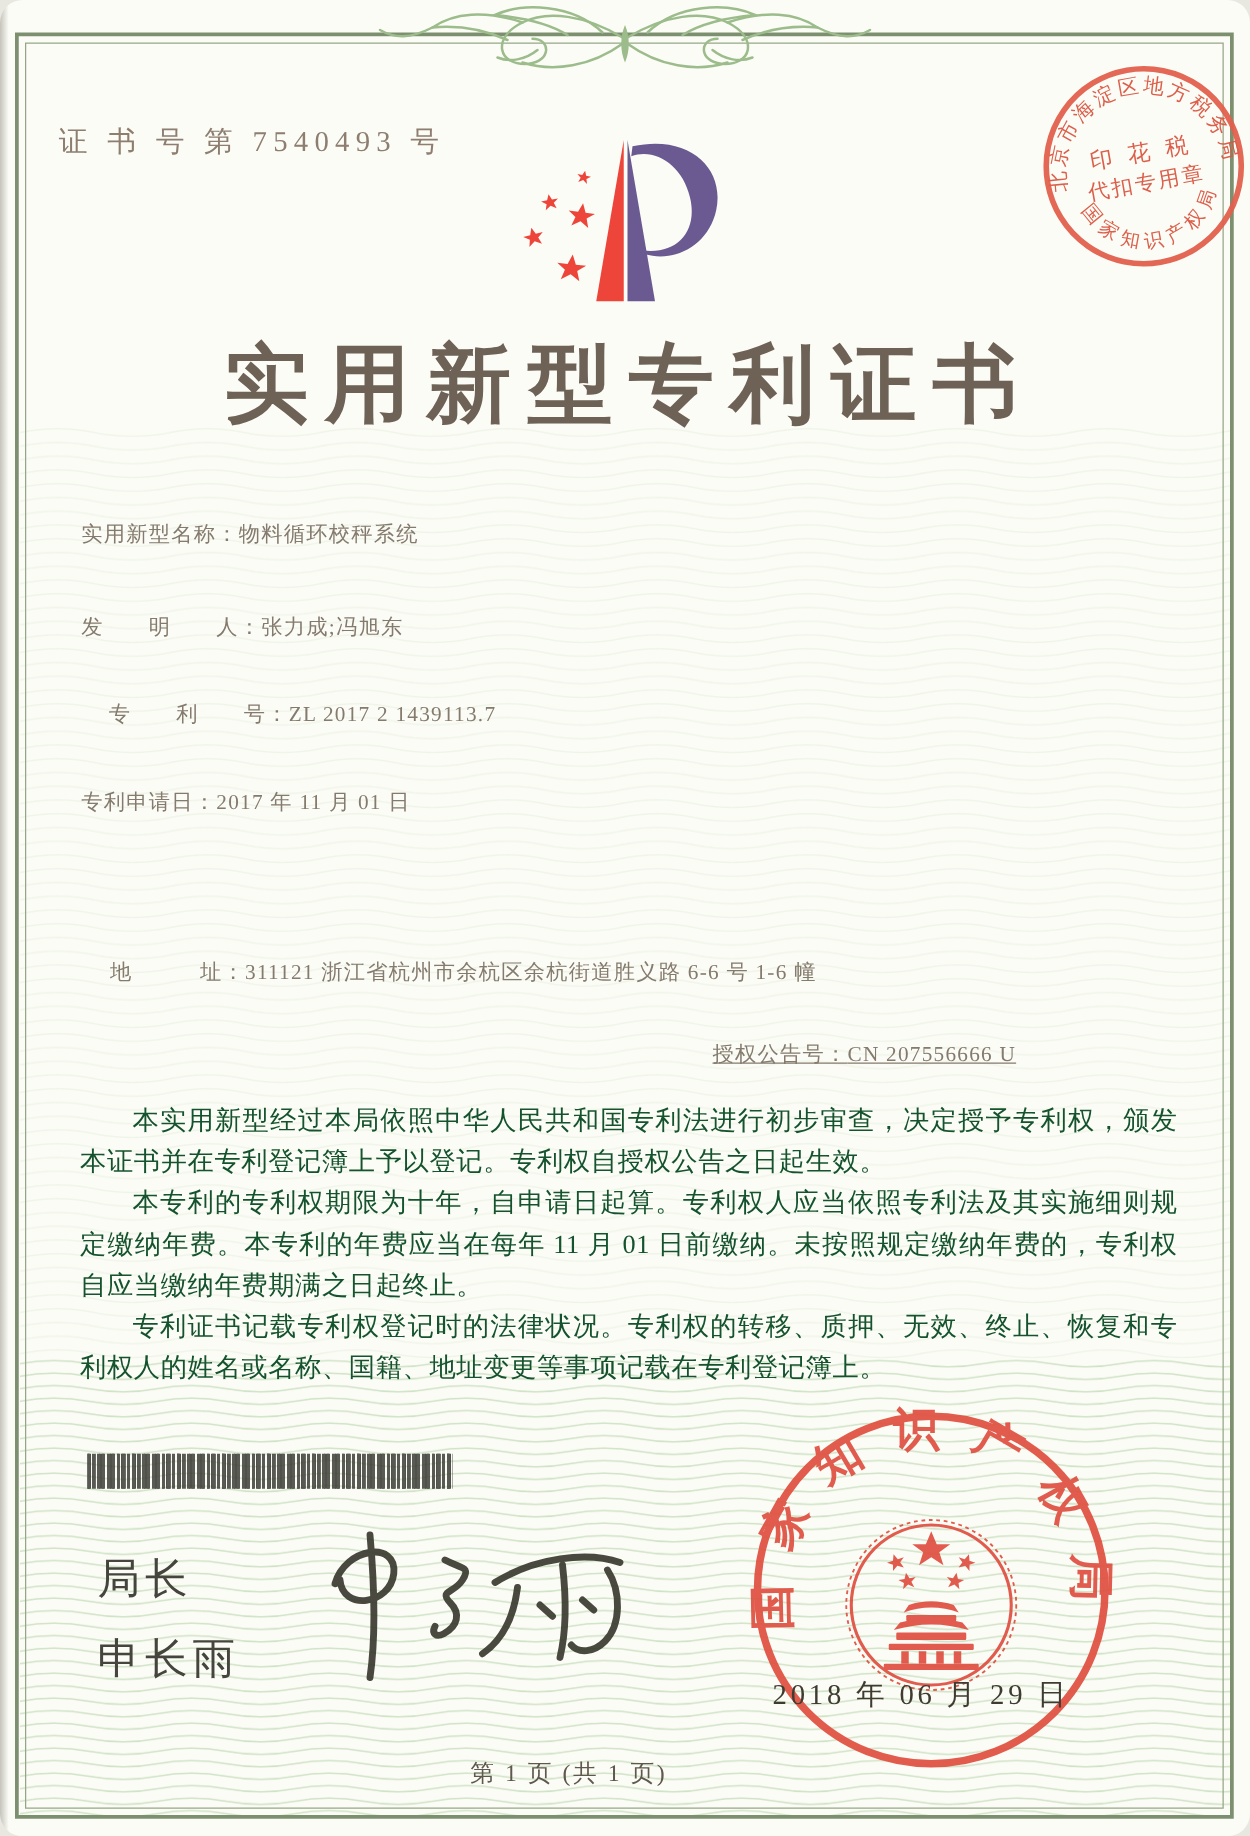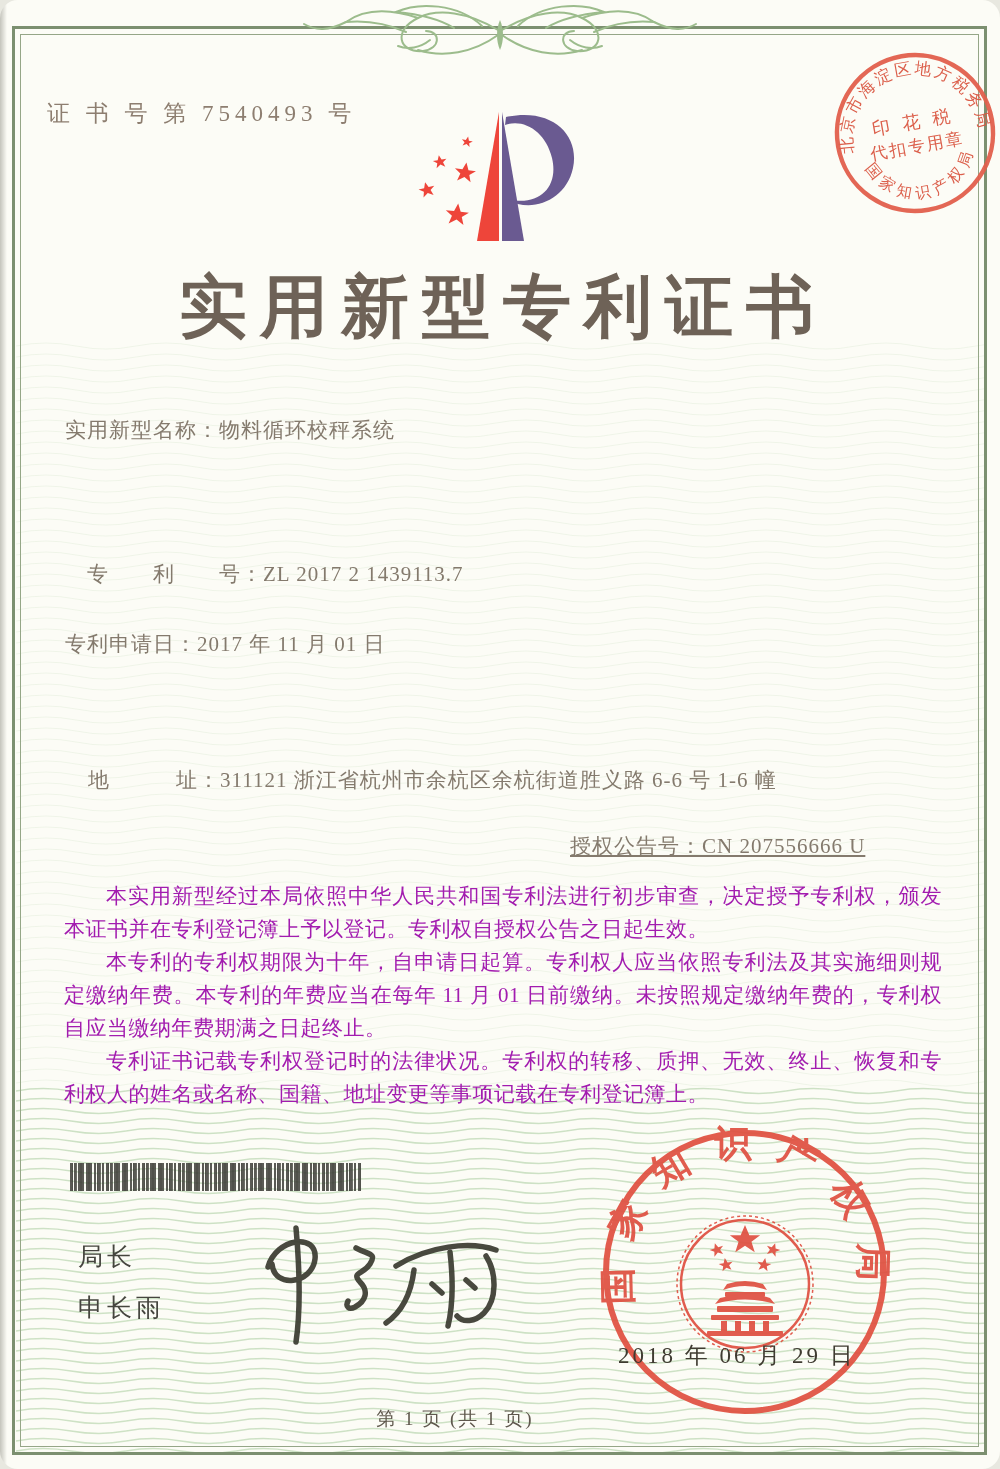--- a/index.html
+++ b/index.html
@@ -12,33 +12,33 @@
   .waves.low{top:1086px;height:366px;opacity:.9;}
   .border-outer{position:absolute;left:12px;top:26px;right:13px;bottom:14px;
         border:3.5px solid #7c9070;z-index:1;}
   .border-inner{position:absolute;left:20px;top:34px;right:21px;bottom:22px;
         border:1px solid #95a687;z-index:1;}
   .flourish{position:absolute;left:50%;top:0;transform:translateX(-50%);z-index:2;}
   .cert-no{position:absolute;left:47px;top:98px;font-size:23px;letter-spacing:5px;color:#8d7e70;z-index:3;}
   .logo{position:absolute;left:400px;top:95px;z-index:3;}
   .doc-title{position:absolute;left:0;width:100%;top:262px;text-align:center;font-size:68px;
         font-weight:700;letter-spacing:13px;padding-left:6px;box-sizing:border-box;color:#6e6257;z-index:3;}
-  .field{position:absolute;left:65px;font-size:21px;letter-spacing:1px;color:#847a6d;z-index:3;white-space:nowrap;}
+  .field{position:absolute;left:65px;font-size:17px;letter-spacing:1px;color:#847a6d;z-index:3;white-space:nowrap;}
   .f1{top:416px;} .f2{top:490px;} .f3{top:560px;margin-left:22px;} .f4{top:630px;}
   .f5{top:700px;} .f6{top:766px;margin-left:23px;} .f7{top:832px;} .f8{top:832px;left:570px;text-decoration:underline;}
   .paras{position:absolute;left:64px;right:58px;top:880px;z-index:3;}
   .paras p{margin:0;font-size:21px;line-height:33px;text-indent:2em;text-align:justify;
-        color:#a21caf;letter-spacing:.5px;}
+        color:#14532d;letter-spacing:.5px;}
   .barcode{position:absolute;left:70px;top:1163px;width:292px;height:28px;z-index:3;opacity:.88;
         background-image:
           repeating-linear-gradient(90deg,#44443e 0 2px,transparent 2px 4px),
           repeating-linear-gradient(90deg,#3a3a34 0 3px,transparent 3px 9px),
           repeating-linear-gradient(90deg,rgba(60,60,54,.85) 0 1px,transparent 1px 6px);}
   .director{position:absolute;left:78px;top:1240px;z-index:3;
-        font-family:"Liberation Sans","DejaVu Sans",sans-serif;color:#45453e;font-size:25px;letter-spacing:4px;}
+        font-family:"Liberation Sans","DejaVu Sans",sans-serif;color:#45453e;font-size:34px;letter-spacing:4px;}
   .director div{margin-bottom:18px;}
   .signature{position:absolute;left:238px;top:1212px;z-index:4;}
   .seal{position:absolute;left:595px;top:1122px;z-index:4;opacity:.92;}
   .seal-date{position:absolute;left:618px;top:1340px;z-index:5;font-size:23px;letter-spacing:3px;
         color:#3f3b31;white-space:nowrap;}
   .tax-stamp{position:absolute;left:815px;top:33px;z-index:4;transform:rotate(-10deg);opacity:.95;}
   .footer-page{position:absolute;left:0;width:100%;top:1406px;text-align:center;
         font-size:19px;letter-spacing:2px;color:#5f584d;z-index:3;transform:translateX(-45px);}
 </style>
 </head>
@@ -113,20 +113,21 @@
     <text fill="#da5742" font-size="15.5" letter-spacing="5" font-family="Liberation Serif, DejaVu Serif, serif">
       <textPath href="#taxBot" startOffset="50%" text-anchor="middle">国家知识产权局</textPath>
     </text>
     <text x="100" y="95" text-anchor="middle" fill="#da5742" font-size="18" letter-spacing="4" font-family="Liberation Serif, DejaVu Serif, serif">印 花 税</text>
     <text x="100" y="119" text-anchor="middle" fill="#da5742" font-size="17" letter-spacing="2" font-family="Liberation Serif, DejaVu Serif, serif">代扣专用章</text>
   </svg>
 
   <div class="doc-title">实用新型专利证书</div>
 
   <div class="field f1"><span>实用新型名称：</span><span>物料循环校秤系统</span></div>
+  <div class="field f2"><span>发　　明　　人：</span><span>张力成;冯旭东</span></div>
   <div class="field f3"><span>专　　利　　号：</span><span>ZL 2017 2 1439113.7</span></div>
   <div class="field f4"><span>专利申请日：</span><span>2017 年 11 月 01 日</span></div>
   <div class="field f6"><span>地　　　址：</span><span>311121 浙江省杭州市余杭区余杭街道胜义路 6-6 号 1-6 幢</span></div>
   <div class="field f8"><span>授权公告号：</span><span>CN 207556666 U</span></div>
 
   <div class="paras">
     <p>本实用新型经过本局依照中华人民共和国专利法进行初步审查，决定授予专利权，颁发本证书并在专利登记簿上予以登记。专利权自授权公告之日起生效。</p>
     <p>本专利的专利权期限为十年，自申请日起算。专利权人应当依照专利法及其实施细则规定缴纳年费。本专利的年费应当在每年 11 月 01 日前缴纳。未按照规定缴纳年费的，专利权自应当缴纳年费期满之日起终止。</p>
     <p>专利证书记载专利权登记时的法律状况。专利权的转移、质押、无效、终止、恢复和专利权人的姓名或名称、国籍、地址变更等事项记载在专利登记簿上。</p>
   </div>

